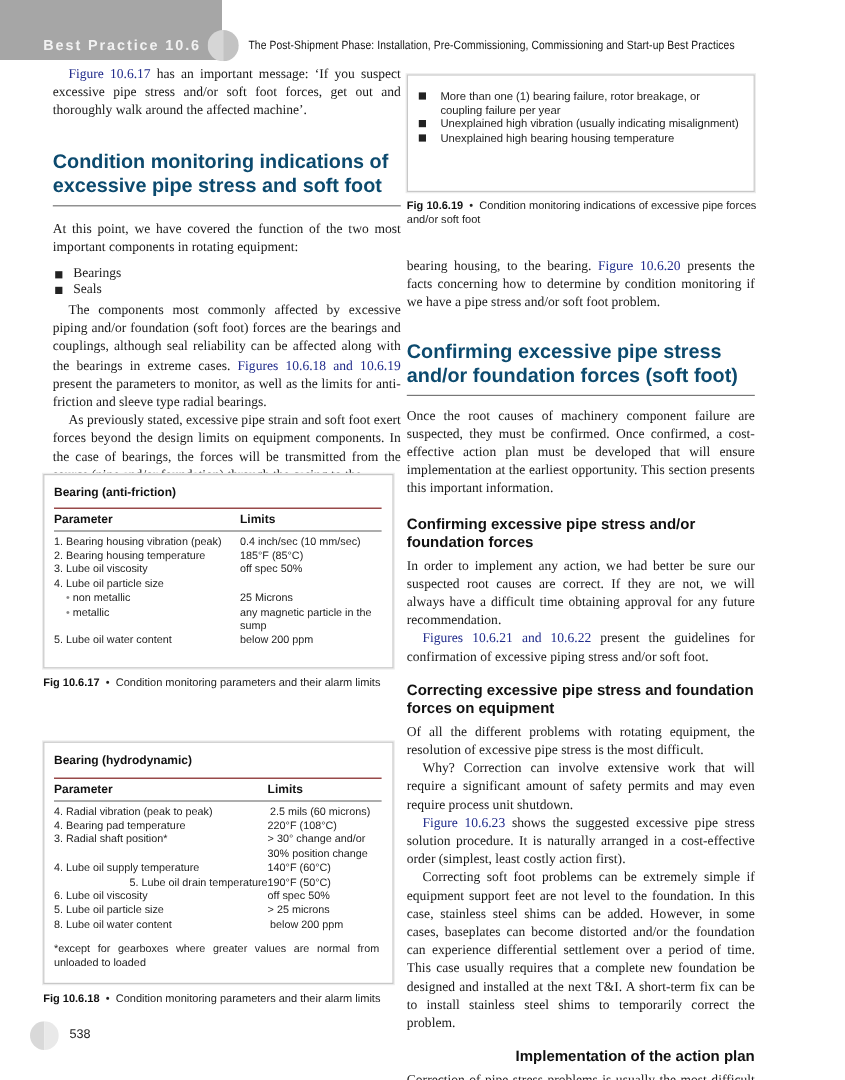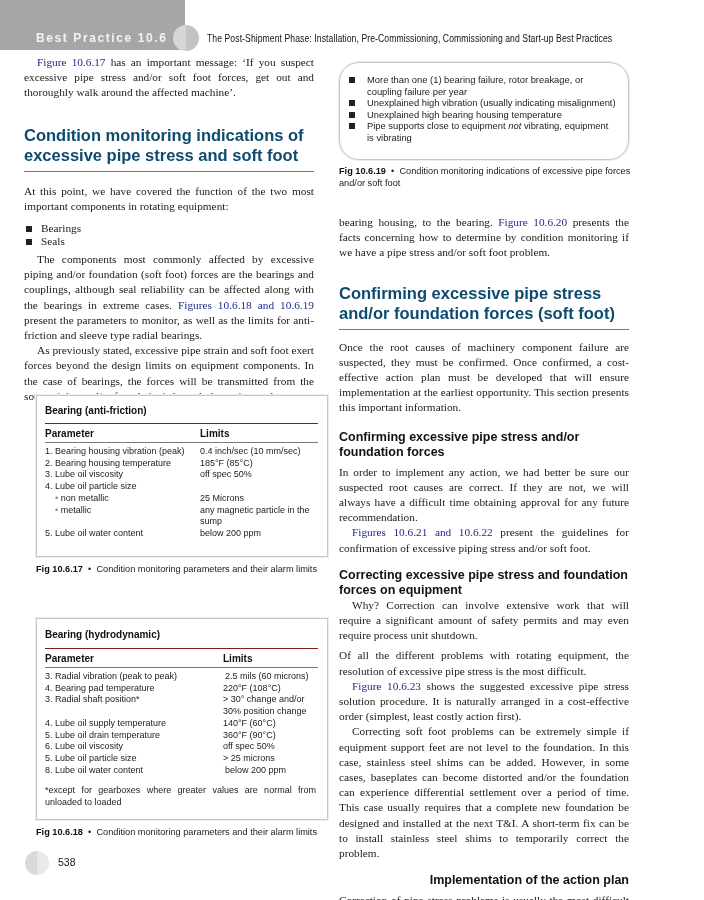--- a/index.html
+++ b/index.html
@@ -50,21 +50,21 @@
 <body>
 
 <div class="hdr-band"></div>
 <div class="hdr-title">Best Practice 10.6</div>
 <div class="hdr-circle">
     <div class="l"></div>
     <div class="r"></div>
   </div>
 <div class="hdr-running">The Post-Shipment Phase: Installation, Pre-Commissioning, Commissioning and Start-up Best Practices</div>
 
-<div class="col serif" style="left:24px; top:55px; width:290px;">
+<div class="col serif" style="left:44px; top:55px; width:290px;">
   <p class="para indent"><span class="link">Figure 10.6.17</span><span> has an important message: ‘If you suspect excessive pipe stress and/or soft foot forces, get out and thoroughly walk around the affected machine’.</span></p>
 
   <h2 class="h2" style="margin-top:24px; width:290px;">Condition monitoring indications of excessive pipe stress and soft foot</h2>
 
   <p class="para" style="margin-top:12px;">At this point, we have covered the function of the two most important components in rotating equipment:</p>
 
   <ul class="bullets" style="margin-top:8px;">
     <li>Bearings</li>
     <li>Seals</li>
   </ul>
@@ -116,81 +116,80 @@
 
 <div class="figbox" style="left:36px; top:618px; width:290px; height:200px;">
   <div style="padding:10px 9px 0 8px;">
     <div class="tbl-title" style="padding-bottom:8px;">Bearing (hydrodynamic)</div>
     <div class="tbl-head">
       <span class="c1" style="width:178px;">Parameter</span>
       <span class="c2">Limits</span>
     </div>
     <div style="padding-top:3px;">
       <div class="tbl-row">
-          <span class="c1" style="width:180px;">3. Radial vibration (peak to peak)</span>
+          <span class="c1" style="width:180px;">4. Radial vibration (peak to peak)</span>
           <span class="c2">2.5 mils (60 microns)</span>
         </div>
       <div class="tbl-row">
           <span class="c1" style="width:178px;">4. Bearing pad temperature</span>
           <span class="c2">220°F (108°C)</span>
         </div>
       <div class="tbl-row">
           <span class="c1" style="width:178px;">3. Radial shaft position*</span>
           <span class="c2" style="max-width:92px;">&gt; 30° change and/or 30% position change</span>
         </div>
       <div class="tbl-row">
           <span class="c1" style="width:178px;">4. Lube oil supply temperature</span>
           <span class="c2">140°F (60°C)</span>
         </div>
       <div class="tbl-row">
-          <span class="c1" style="width:178px;">5. Lube oil drain temperature</span>
-          <span class="c2">360°F (90°C)</span>
+          <span class="c1" style="width:178px;text-align:right;">5. Lube oil drain temperature</span>
+          <span class="c2">190°F (50°C)</span>
         </div>
       <div class="tbl-row">
           <span class="c1" style="width:178px;">6. Lube oil viscosity</span>
           <span class="c2">off spec 50%</span>
         </div>
       <div class="tbl-row">
           <span class="c1" style="width:178px;">5. Lube oil particle size</span>
           <span class="c2">&gt; 25 microns</span>
         </div>
       <div class="tbl-row">
           <span class="c1" style="width:180px;">8. Lube oil water content</span>
           <span class="c2">below 200 ppm</span>
         </div>
     </div>
     <div class="tbl-row" style="margin-top:9px; text-align:justify; display:block; padding-right:2px;">*except for gearboxes where greater values are normal from unloaded to loaded</div>
   </div>
 </div>
 <div class="caption" style="left:36px; top:827px; width:300px; white-space:nowrap;"><b>Fig 10.6.18</b> &nbsp;•&nbsp; <span>Condition monitoring parameters and their alarm limits</span></div>
 
-<div class="figbox" style="left:339px; top:62px; width:288px; height:96px;border-radius:20px;">
+<div class="figbox" style="left:339px; top:62px; width:288px; height:96px;">
   <ul class="figlist" style="padding:11px 12px 0 7px;">
     <li>More than one (1) bearing failure, rotor breakage, or coupling failure per year</li>
     <li>Unexplained high vibration (usually indicating misalignment)</li>
     <li>Unexplained high bearing housing temperature</li>
-    <li><span>Pipe supports close to equipment </span><i>not</i><span> vibrating, equipment is vibrating</span></li>
   </ul>
 </div>
 <div class="caption" style="left:339px; top:166px; width:300px;"><b>Fig 10.6.19</b> &nbsp;•&nbsp; <span>Condition monitoring indications of excessive pipe forces and/or soft foot</span></div>
 
 <div class="col serif" style="left:339px; top:215px; width:290px;">
   <p class="para"><span>bearing housing, to the bearing. </span><span class="link">Figure 10.6.20</span><span> presents the facts concerning how to determine by condition monitoring if we have a pipe stress and/or soft foot problem.</span></p>
 
   <h2 class="h2" style="margin-top:22px;">Confirming excessive pipe stress and/or foundation forces (soft foot)</h2>
 
   <p class="para" style="margin-top:10px;">Once the root causes of machinery component failure are suspected, they must be confirmed. Once confirmed, a cost-effective action plan must be developed that will ensure implementation at the earliest opportunity. This section presents this important information.</p>
 
   <h3 class="h3" style="margin-top:14px;">Confirming excessive pipe stress and/or foundation forces</h3>
   <p class="para" style="margin-top:5px;">In order to implement any action, we had better be sure our suspected root causes are correct. If they are not, we will always have a difficult time obtaining approval for any future recommendation.</p>
   <p class="para indent"><span class="link">Figures 10.6.21 and 10.6.22</span><span> present the guidelines for confirmation of excessive piping stress and/or soft foot.</span></p>
 
   <h3 class="h3" style="margin-top:12px;">Correcting excessive pipe stress and foundation forces on equipment</h3>
+  <p class="para" style="margin-top:5px;">Of all the different problems with rotating equipment, the resolution of excessive pipe stress is the most difficult.</p>
   <p class="para indent">Why? Correction can involve extensive work that will require a significant amount of safety permits and may even require process unit shutdown.</p>
-  <p class="para" style="margin-top:5px;">Of all the different problems with rotating equipment, the resolution of excessive pipe stress is the most difficult.</p>
   <p class="para indent"><span class="link">Figure 10.6.23</span><span> shows the suggested excessive pipe stress solution procedure. It is naturally arranged in a cost-effective order (simplest, least costly action first).</span></p>
   <p class="para indent">Correcting soft foot problems can be extremely simple if equipment support feet are not level to the foundation. In this case, stainless steel shims can be added. However, in some cases, baseplates can become distorted and/or the foundation can experience differential settlement over a period of time. This case usually requires that a complete new foundation be designed and installed at the next T&amp;I. A short-term fix can be to install stainless steel shims to temporarily correct the problem.</p>
 
   <h3 class="h3" style="margin-top:12px;text-align:right;">Implementation of the action plan</h3>
   <p class="para" style="margin-top:5px;">Correction of pipe stress problems is usually the most difficult problem to obtain action plan implementation for.</p>
 </div>
 
 <div class="pg-circle">
     <div class="l"></div>
     <div class="r"></div>

